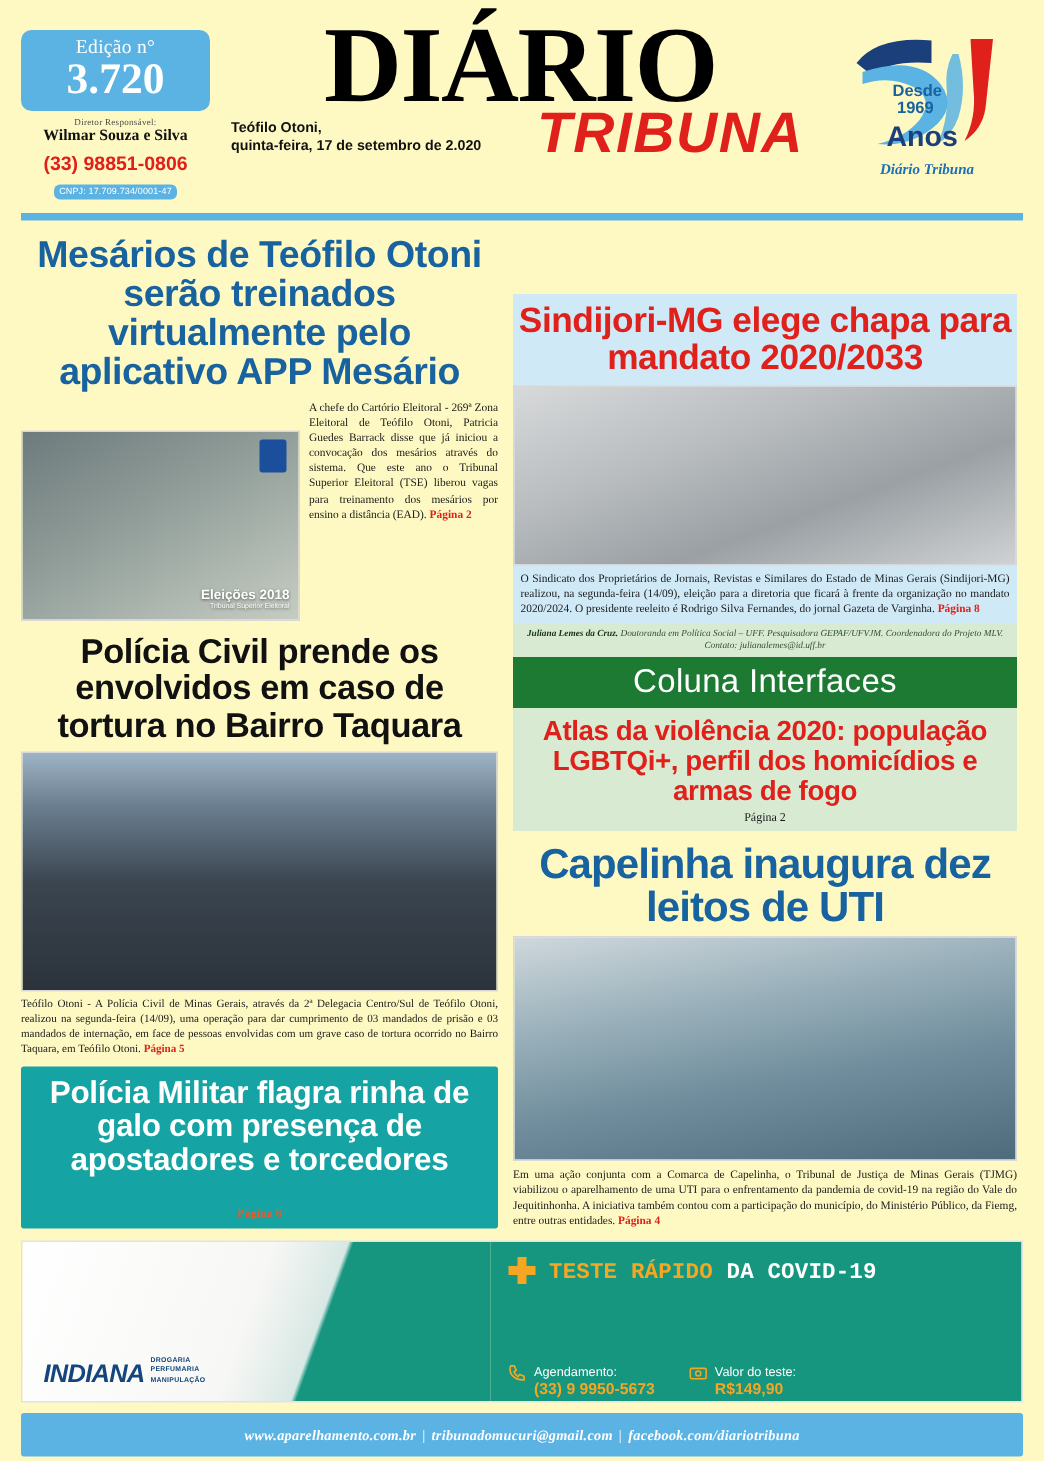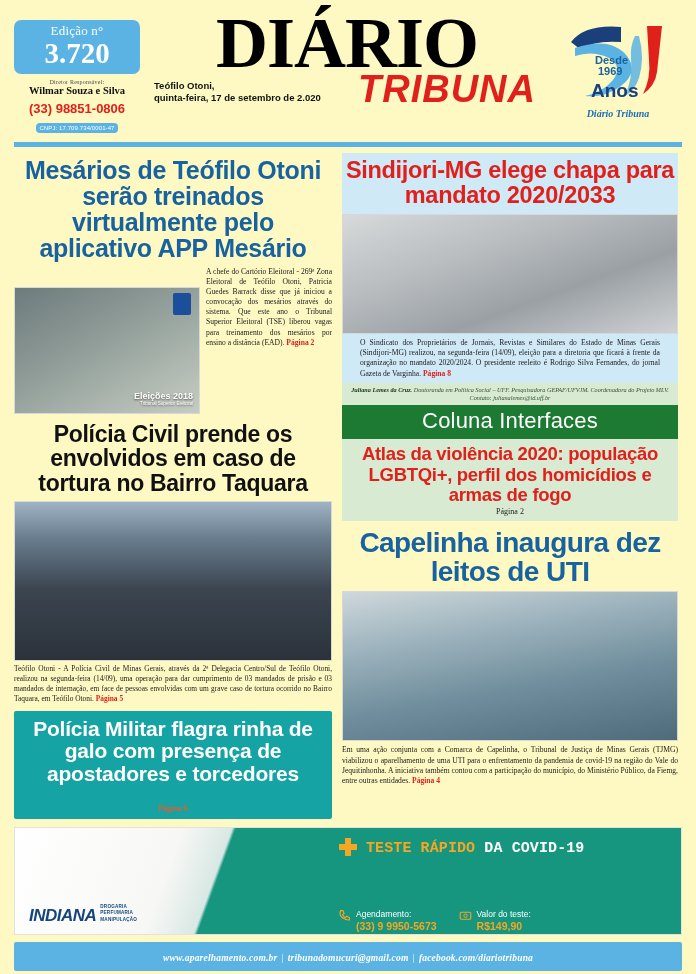--- a/index.html
+++ b/index.html
@@ -139,20 +139,21 @@
   }
   .rule-blue{
     height:5px;background:#5bb3e4;margin:0 14px;
   }
   
   .content{
     display:flex;
     padding:6px 14px 0 14px;
     gap:10px;
     box-sizing:border-box;
+    align-items:flex-end;
   }
   .col-left{width:318px;flex:0 0 318px;}
   .col-right{width:336px;flex:0 0 336px;}
   
   .hl-blue{
     color:#17629f;
     font-weight:bold;
     font-size:25px;
     line-height:1.04;
     text-align:center;
@@ -445,21 +446,21 @@
         <div class="p">Página 6</div>
       </div>
 
     </div>
 
     <div class="col-right">
 
       <div class="light-blue-wrap">
         <div class="hl-red">Sindijori-MG elege chapa para mandato 2020/2033</div>
         <div class="photo photo-news ph-news"></div>
-        <div class="body-text" style="padding:0 18px;">
+        <div class="body-text" style="padding:0 5px;">
           <span>O Sindicato dos Proprietários de Jornais, Revistas e Similares do Estado de Minas Gerais (Sindijori-MG) realizou, na segunda-feira (14/09), eleição para a diretoria que ficará à frente da organização no mandato 2020/2024. O presidente reeleito é Rodrigo Silva Fernandes, do jornal Gazeta de Varginha.</span>
           <span class="pagina">Página 8</span>
         </div>
       </div>
 
       <div class="credit">
         <b>Juliana Lemes da Cruz.</b><span> Doutoranda em Política Social – UFF. Pesquisadora GEPAF/UFVJM. Coordenadora do Projeto MLV. Contato: julianalemes@id.uff.br</span>
       </div>
 
       <div class="coluna-bar">Coluna Interfaces</div>

